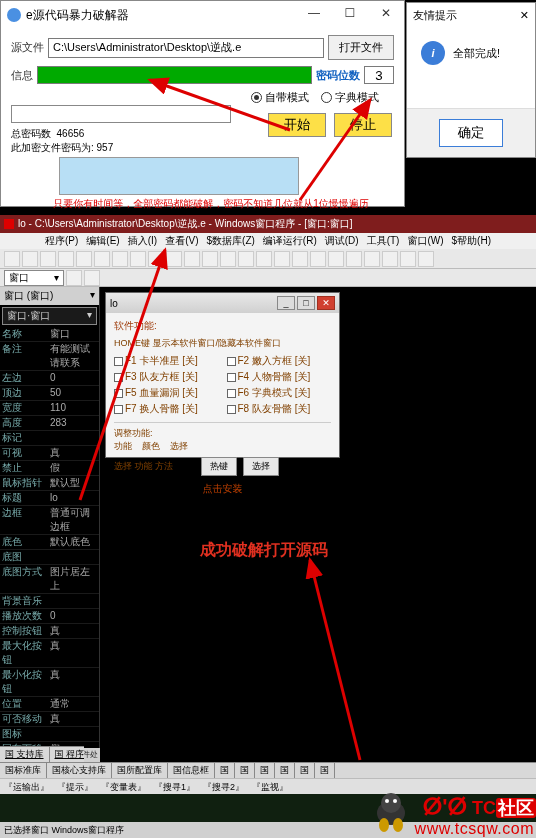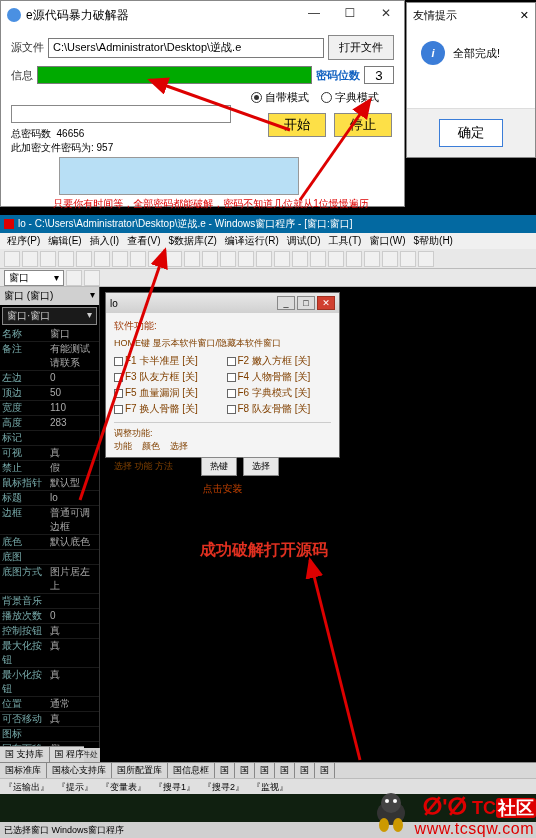--- a/index.html
+++ b/index.html
@@ -32,25 +32,25 @@
 
 
 .tip-win { position: absolute; top: 2px; right: 0; width: 130px; height: 156px; background: #fff; border: 1px solid #888; }
 .tip-title { height: 24px; background: #fff; display: flex; align-items: center; padding: 0 6px; justify-content: space-between; }
 .tip-body { padding: 14px; display: flex; align-items: center; gap: 8px; }
 .tip-icon { width: 24px; height: 24px; border-radius: 50%; background: #3b7dd8; color: #fff; display: flex; align-items: center; justify-content: center; font-weight: bold; font-style: italic; }
 .tip-footer { background: #f0f0f0; padding: 10px; display: flex; justify-content: center; border-top: 1px solid #ddd; position: absolute; bottom: 0; left: 0; right: 0; }
 .tip-btn { padding: 4px 18px; border: 1px solid #3b7dd8; background: #fff; }
 
 
-.ide-title { position: absolute; top: 215px; left: 0; right: 0; height: 18px; background: #0369a1; color: #fff; font-size: 10px; padding: 0 4px; display: flex; align-items: center; overflow: hidden; text-align: center; }
+.ide-title { position: absolute; top: 215px; left: 0; right: 0; height: 18px; background: #7f1d1d; color: #fff; font-size: 10px; padding: 0 4px; display: flex; align-items: center; overflow: hidden; text-align: center; }
 .ide-title-icon { width: 10px; height: 10px; background: #d00; margin-right: 4px; }
 
 
-.menu-bar { position: absolute; top: 233px; left: 0; right: 0; height: 16px; background: #f0f0f0; display: flex; font-size: 10px; padding: 0 4px; gap: 2px; overflow: hidden; white-space: nowrap; }
+.menu-bar { position: absolute; top: 233px; left: 0; right: 0; height: 16px; background: #f0f0f0; display: flex; font-size: 10px; padding: 0 4px; gap: 2px; overflow: hidden; white-space: nowrap; justify-content: center; }
 .menu-item { padding: 1px 3px; }
 
 
 .toolbar { position: absolute; left: 0; right: 0; height: 20px; background: #e8e8e8; border-bottom: 1px solid #bbb; display: flex; align-items: center; padding: 0 4px; gap: 2px; }
 .tb1 { top: 249px; }
 .tb2 { top: 269px; height: 18px; }
 .tb-btn { width: 16px; height: 16px; border: 1px solid #ccc; background: #f0f0f0; }
 .tb-combo { border: 1px solid #888; background: #fff; height: 16px; padding: 0 4px; font-size: 10px; min-width: 60px; display: flex; align-items: center; justify-content: space-between; }
 
 
@@ -398,21 +398,21 @@
           <button class="hack-btn">选择</button>
         </div>
       </div>
     </div>
     <div class="hack-install">点击安装</div>
   </div>
 </div>
 
 <div class="success-txt">成功破解打开源码</div>
 
-<div class="bottom-tabs" style="bottom: 76px; left: 0px; width: 84px;" id="left-tabs">
+<div class="bottom-tabs" style="bottom: 76px; left: 0px; width: 84px; text-decoration: underline;" id="left-tabs">
     <span class="btab">国 支持库</span>
     <span class="btab">国 程序</span>
     <span class="btab">国 属性</span>
   </div>
 <div class="bottom-tabs" id="bottom-tabs">
     <span class="btab">国标准库</span>
     <span class="btab">国核心支持库</span>
     <span class="btab">国所配置库</span>
     <span class="btab">国信息框</span>
     <span class="btab">国</span>

